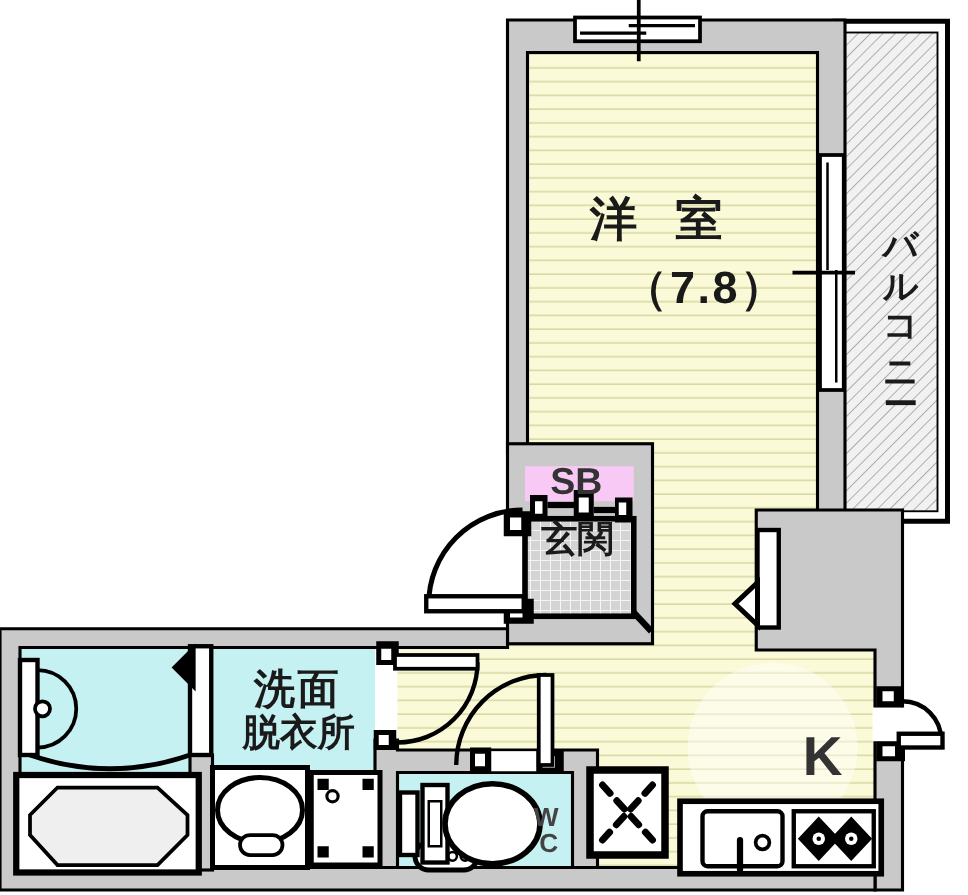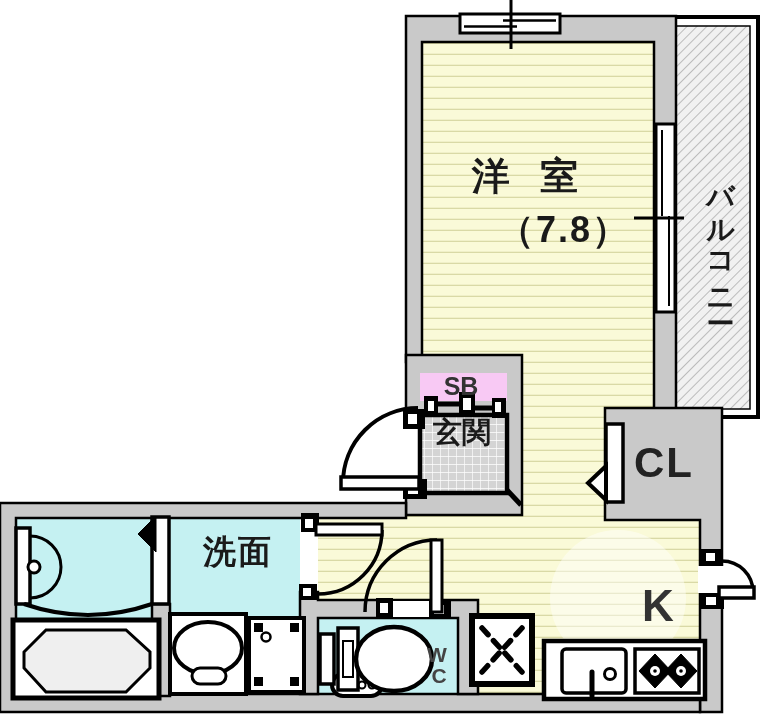--- a/index.html
+++ b/index.html
@@ -5,21 +5,21 @@
   html,body{margin:0;padding:0;background:#fff;}
   #plan{position:relative;width:774px;height:716px;background:#ffffff;overflow:hidden;
         font-family:"Liberation Sans","DejaVu Sans",sans-serif;}
   #plan svg{position:absolute;left:0;top:0;}
   .label{position:absolute;transform:translate(-50%,-50%);white-space:nowrap;
          color:#1a1a1a;font-weight:600;line-height:1;}
   .lbl-western{left:530px;top:176px;font-size:38px;letter-spacing:10px;}
   .lbl-size{left:524px;top:230px;font-size:36px;letter-spacing:2px;font-weight:600;margin-left:40px;}
   .lbl-balcony{left:720px;top:238px;font-size:28px;letter-spacing:4px;
                writing-mode:vertical-rl;text-orientation:upright;}
-  .lbl-sb{left:461px;top:386px;font-size:25px;color:#333;font-weight:600;}
+  .lbl-sb{left:461px;top:386px;font-size:30px;color:#333;font-weight:600;}
   .lbl-genkan{left:462px;top:432px;font-size:29px;}
   .lbl-cl{left:664px;top:463px;font-size:42px;letter-spacing:2px;color:#222;}
   .lbl-bath{left:96px;top:566px;font-size:31px;letter-spacing:5px;}
   .lbl-wash1{left:238px;top:551px;font-size:33px;letter-spacing:2px;}
   .lbl-wash2{left:239px;top:587px;font-size:30px;}
   .lbl-w{left:437px;top:654px;font-size:21px;color:#444;}
   .lbl-c{left:439px;top:675px;font-size:21px;color:#444;}
   .lbl-k{left:658px;top:606px;font-size:44px;color:#333;}
 </style>
 </head>
@@ -204,18 +204,18 @@
       <path d="M722,561 A31,31 0 0 1 753,592" fill="none" stroke="#000" stroke-width="3.5"></path>
       <rect x="719" y="587" width="35" height="11" fill="#fff" stroke="#000" stroke-width="3.5"></rect>
     </g>
   </svg>
 
   <div class="label lbl-western">洋 室</div>
   <div class="label lbl-size">（7.8）</div>
   <div class="label lbl-balcony">バルコニー</div>
   <div class="label lbl-sb">SB</div>
   <div class="label lbl-genkan">玄関</div>
-  <div class="label lbl-cl">CL</div>
   <div class="label lbl-wash1">洗面</div>
+  <div class="label lbl-wash2">脱衣所</div>
   <div class="label lbl-w">W</div>
   <div class="label lbl-c">C</div>
   <div class="label lbl-k">K</div>
 </div>
 
 </body></html>

